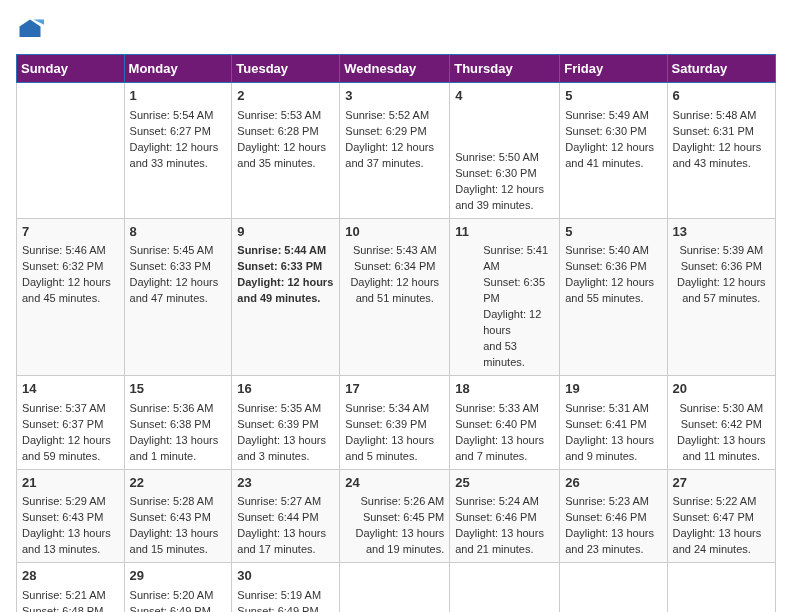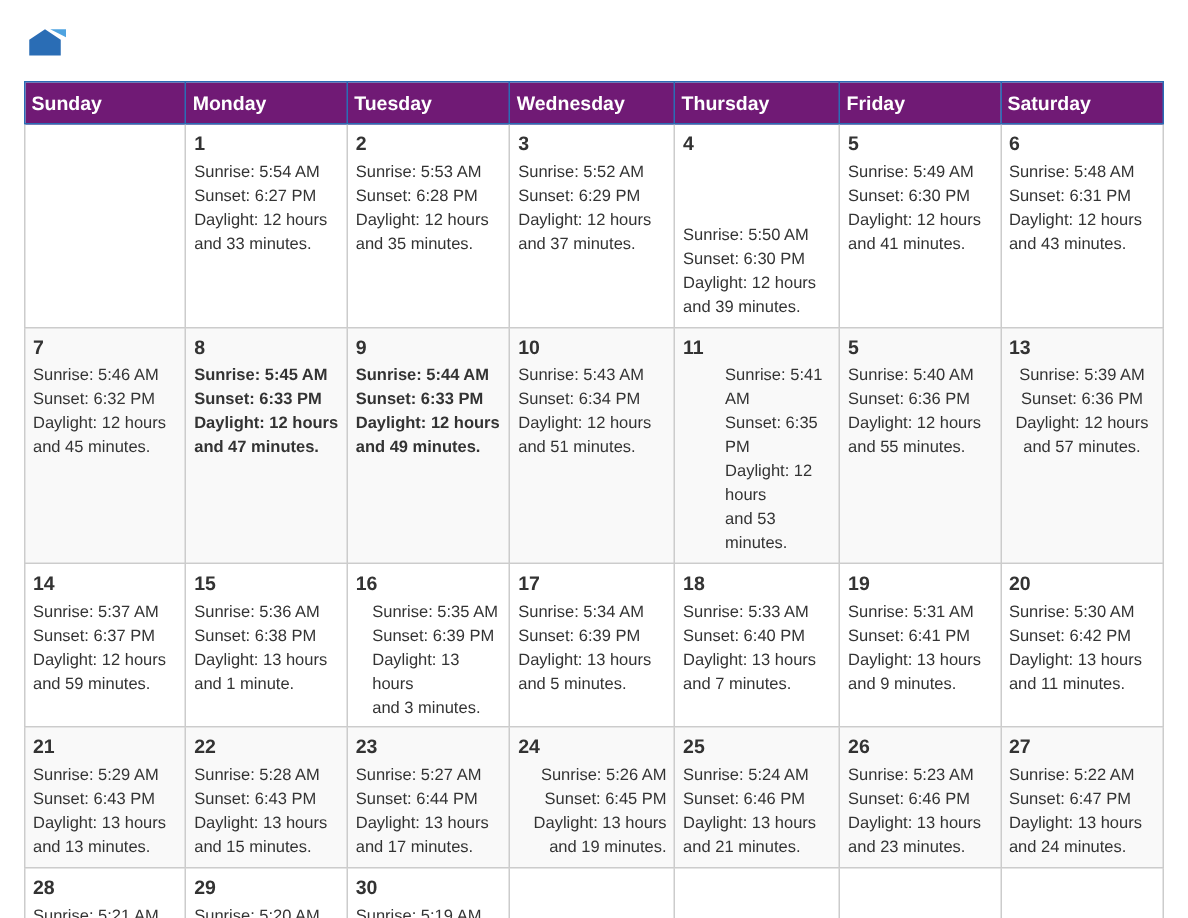--- a/index.html
+++ b/index.html
@@ -168,35 +168,35 @@
       <tr>
         <td>
           <span class="day-number">7</span>
           <div class="cell-content" style="white-space: pre-line;">Sunrise: 5:46 AM
 Sunset: 6:32 PM
 Daylight: 12 hours
 and 45 minutes.</div>
         </td>
         <td>
           <span class="day-number">8</span>
-          <div class="cell-content" style="white-space: pre-line; font-weight: bold;">Sunrise: 5:45 AM
+          <div class="cell-content" style="white-space: pre-line;">Sunrise: 5:45 AM
 Sunset: 6:33 PM
 Daylight: 12 hours
 and 47 minutes.</div>
         </td>
         <td>
           <span class="day-number">9</span>
           <div class="cell-content" style="white-space: pre-line; font-weight: bold;">Sunrise: 5:44 AM
 Sunset: 6:33 PM
 Daylight: 12 hours
 and 49 minutes.</div>
         </td>
         <td>
           <span class="day-number">10</span>
-          <div class="cell-content" style="white-space: pre-line;">Sunrise: 5:43 AM
+          <div class="cell-content" style="white-space: pre-line; text-align: center;">Sunrise: 5:43 AM
 Sunset: 6:34 PM
 Daylight: 12 hours
 and 51 minutes.</div>
         </td>
         <td>
           <span class="day-number">11</span>
           <div class="cell-content" style="white-space: pre-line; margin-left: 28px;">Sunrise: 5:41 AM
 Sunset: 6:35 PM
 Daylight: 12 hours
 and 53 minutes.</div>
@@ -226,21 +226,21 @@
         </td>
         <td>
           <span class="day-number">15</span>
           <div class="cell-content" style="white-space: pre-line;">Sunrise: 5:36 AM
 Sunset: 6:38 PM
 Daylight: 13 hours
 and 1 minute.</div>
         </td>
         <td>
           <span class="day-number">16</span>
-          <div class="cell-content" style="white-space: pre-line; margin-left: 11px;">Sunrise: 5:35 AM
+          <div class="cell-content" style="white-space: pre-line;">Sunrise: 5:35 AM
 Sunset: 6:39 PM
 Daylight: 13 hours
 and 3 minutes.</div>
         </td>
         <td>
           <span class="day-number">17</span>
           <div class="cell-content" style="white-space: pre-line;">Sunrise: 5:34 AM
 Sunset: 6:39 PM
 Daylight: 13 hours
 and 5 minutes.</div>
@@ -254,21 +254,21 @@
         </td>
         <td>
           <span class="day-number">19</span>
           <div class="cell-content" style="white-space: pre-line;">Sunrise: 5:31 AM
 Sunset: 6:41 PM
 Daylight: 13 hours
 and 9 minutes.</div>
         </td>
         <td>
           <span class="day-number">20</span>
-          <div class="cell-content" style="white-space: pre-line;">Sunrise: 5:30 AM
+          <div class="cell-content" style="white-space: pre-line; text-align: center;">Sunrise: 5:30 AM
 Sunset: 6:42 PM
 Daylight: 13 hours
 and 11 minutes.</div>
         </td>
       </tr>
       <tr>
         <td>
           <span class="day-number">21</span>
           <div class="cell-content" style="white-space: pre-line;">Sunrise: 5:29 AM
 Sunset: 6:43 PM

